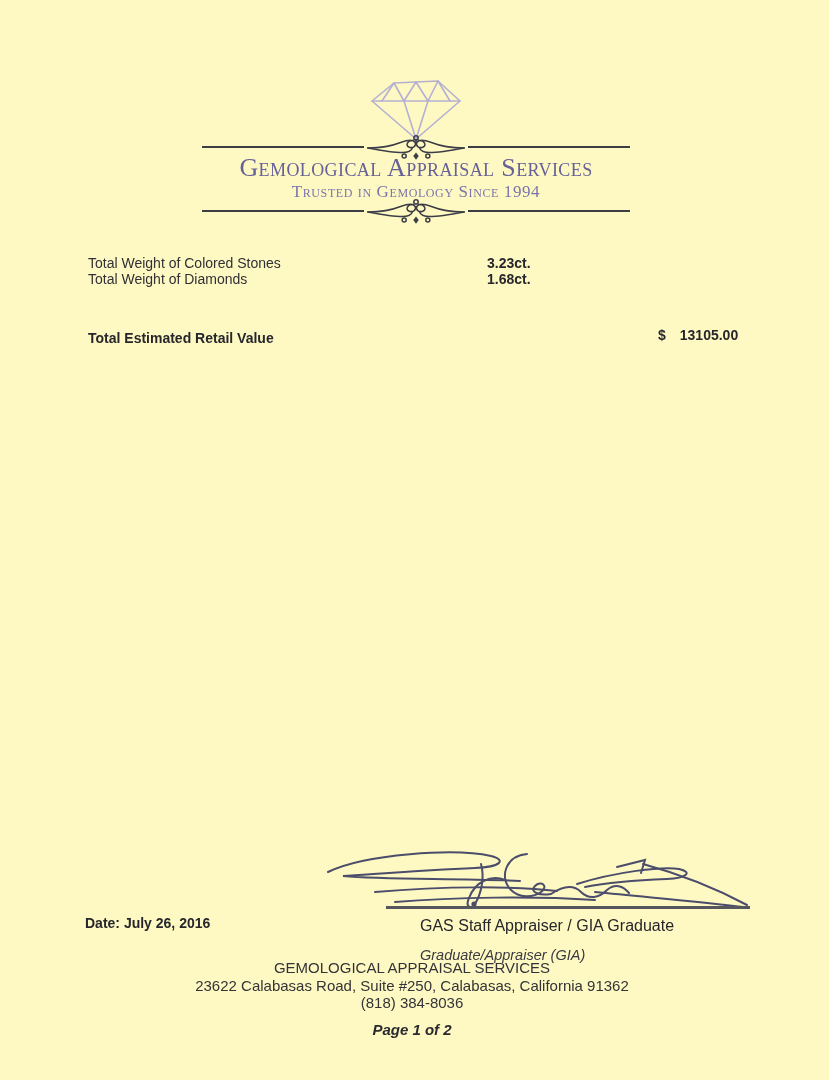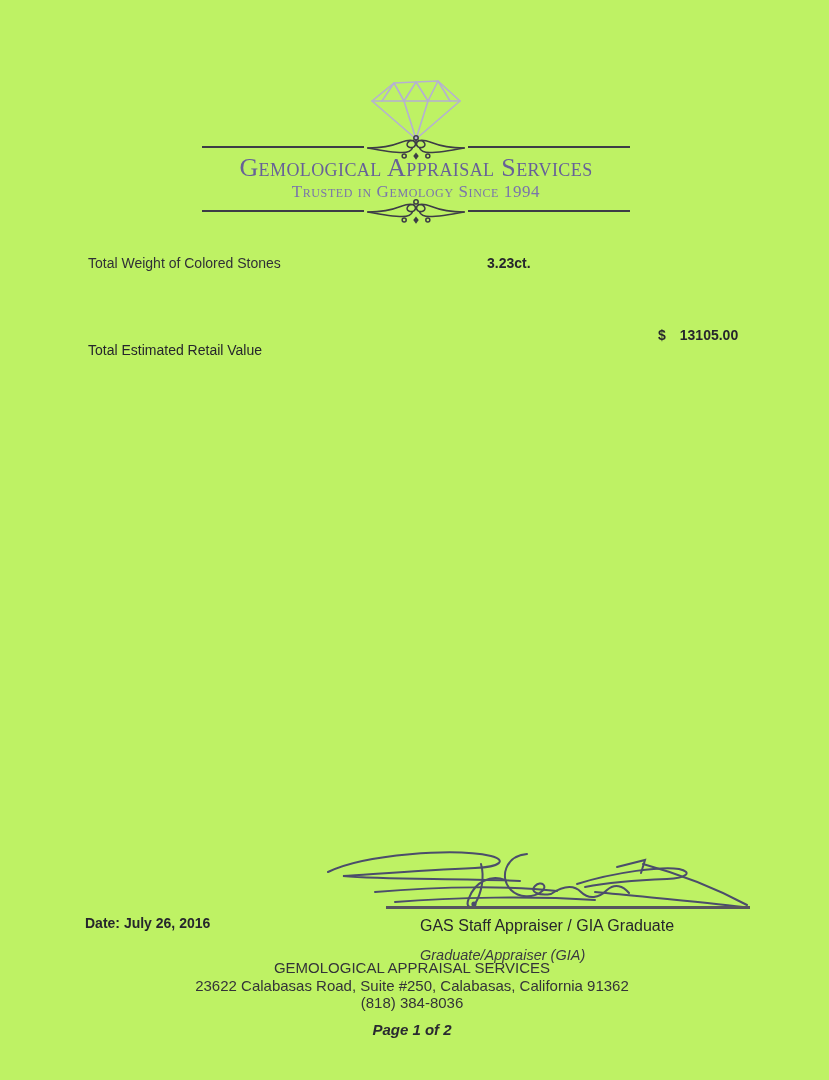--- a/index.html
+++ b/index.html
@@ -1,21 +1,21 @@
 <!DOCTYPE html>
 <html><head>
 <meta charset="utf-8">
 <style>
   * { margin: 0; padding: 0; box-sizing: border-box; }
   html, body { background: #e8e8e8; }
   .page {
     position: relative;
     width: 829px;
     height: 1080px;
-    background: #bef264;
+    background: #fef9c3;
     margin: 0 auto;
     font-family: "Liberation Sans", sans-serif;
     color: #2e2e33;
     overflow: hidden;
   }
 
   
   .logo {
     position: absolute;
     left: 202px; top: 75px;
@@ -63,21 +63,21 @@
   .w-row { display: flex; }
   .w-label { width: 399px; font-weight: normal; color: #303036; }
   .w-value { font-weight: bold; color: #26262c; }
 
   
   .retail {
     position: absolute;
     left: 0; top: 326px; width: 829px;
     font-size: 14px;
   }
-  .r-label { position: absolute; left: 88px; top: 16px; font-weight: normal; color: #26262c; }
+  .r-label { position: absolute; left: 88px; top: 4px; font-weight: bold; color: #26262c; }
   .r-value { position: absolute; left: 658px; top: 1px; display: flex; gap: 14px; font-weight: bold; color: #26262c; }
 
   
   .signature-svg { position: absolute; left: 295px; top: 836px; }
   .sig-knot { fill: #4b4d6b; }
   .sig-line {
     position: absolute;
     left: 386px; top: 906px;
     width: 364px; height: 3px;
     background: #56565e;
@@ -157,20 +157,24 @@
         <path d="M55,21 L58,25 L55,29 L52,25 Z" fill="#3d3d46"></path>
       </svg>
       <span class="rule-line"></span>
     </div>
   </header>
 
   <section class="weights">
     <div class="w-row">
       <span class="w-label">Total Weight of Colored Stones</span>
       <span class="w-value">3.23ct.</span>
+    </div>
+    <div class="w-row">
+      <span class="w-label">Total Weight of Diamonds</span>
+      <span class="w-value">1.68ct.</span>
     </div>
   </section>
 
   <section class="retail">
     <span class="r-label">Total Estimated Retail Value</span>
     <span class="r-value">
       <span>$</span>
       <span>13105.00</span>
     </span>
   </section>

